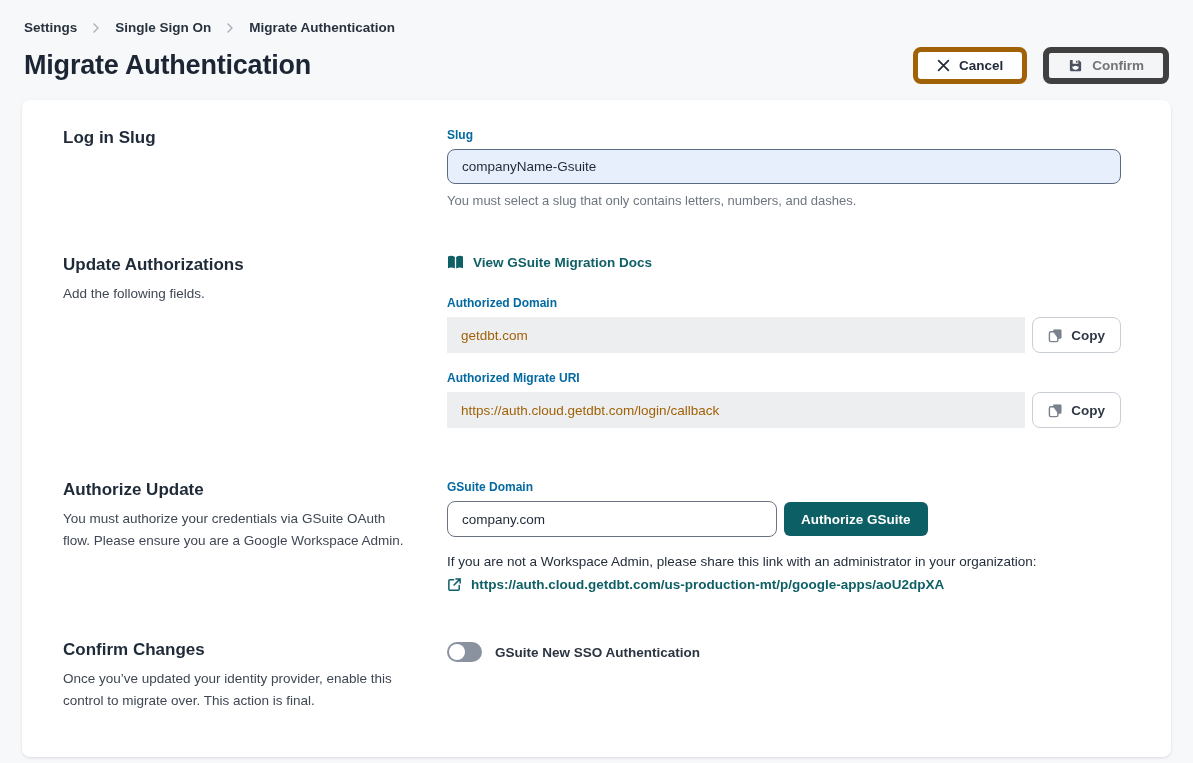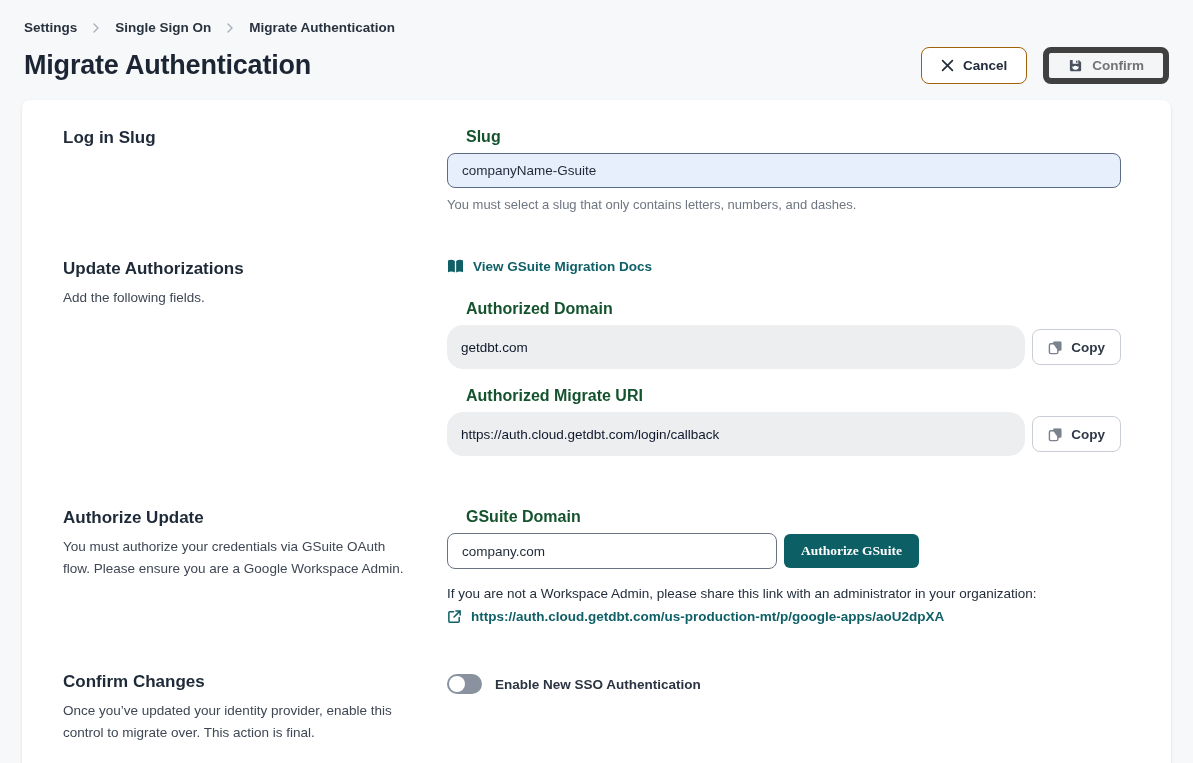--- a/index.html
+++ b/index.html
@@ -24,21 +24,21 @@
   .page-title {
     font-size: 27px; font-weight: 700; color: #1b2533; letter-spacing: -0.2px;
   }
   .header-actions { display: flex; gap: 16px; align-items: center; }
   .btn {
     display: inline-flex; align-items: center; gap: 9px;
     height: 37px; padding: 0 19px;
     border-radius: 8px; font-size: 13.5px; font-weight: 600;
     cursor: pointer; font-family: inherit;
   }
-  .btn-cancel { background: #ffffff; border: 1px solid #a16207; color: #222c3a; }
+  .btn-cancel { background: #ffffff; border: 5px solid #a16207; color: #222c3a; }
   .btn-confirm { background: #f4f5f6; border: 6px solid #404040; color: #737373; }
   .card {
     margin: 16px 22px 10px 22px;
     background: #ffffff;
     border-radius: 8px;
     box-shadow: 0 1px 2px rgba(20,30,45,0.08), 0 1px 4px rgba(20,30,45,0.05);
     padding: 28px 50px 46px 41px;
     min-height: 612px;
   }
   .section {
@@ -47,59 +47,59 @@
     align-items: start;
   }
   .section + .section { margin-top: 48px; }
   .section-left { padding-right: 36px; }
   .section-heading { font-size: 17px; font-weight: 700; color: #1f2a38; }
   .section-desc {
     margin-top: 8px; font-size: 13.5px; color: #3f4754;
     line-height: 1.6; max-width: 345px;
   }
   .field-label {
-    font-size: 16px; font-weight: 700; color: #14532d; margin-bottom: 7px; margin-left: 19px;
+    font-size: 12px; font-weight: 700; color: #0369a1; margin-bottom: 7px;
   }
   .slug-input {
     width: 100%; height: 35px;
     background: #e8effc; border: 1px solid #5b6b85; border-radius: 8px;
     padding: 0 14px; font-size: 13.5px; color: #1f2a38;
     font-family: inherit; outline: none;
   }
   .helper-text { margin-top: 9px; font-size: 13px; color: #6e7681; }
   .docs-link {
     display: inline-flex; align-items: center; gap: 9px;
     font-size: 13.5px; font-weight: 700; color: #0e5f66; cursor: pointer;
   }
   .mt-22 { margin-top: 22px; }
   .mt-18 { margin-top: 18px; }
   .field-row { display: flex; gap: 7px; align-items: center; }
   .readonly-field {
-    flex: 1; height: 44px; display: flex; align-items: center;
-    background: #edeef0; border-radius: 16px; padding: 0 14px;
-    font-size: 13.5px; color: #0f172a;
+    flex: 1; height: 36px; display: flex; align-items: center;
+    background: #edeef0; border-radius: 0; padding: 0 14px;
+    font-size: 13.5px; color: #a16207;
   }
   .copy-btn {
     display: inline-flex; align-items: center; gap: 8px;
     height: 36px; padding: 0 15px;
     background: #ffffff; border: 1px solid #c9ced5; border-radius: 8px;
     font-size: 13.5px; font-weight: 600; color: #2f3846;
     cursor: pointer; font-family: inherit; flex: none;
   }
   .domain-input {
     width: 330px; height: 36px;
     background: #ffffff; border: 1px solid #6b7383; border-radius: 8px;
     padding: 0 14px; font-size: 13.5px; color: #1f2a38;
     font-family: inherit; outline: none;
   }
   .authorize-btn {
     height: 34px; padding: 0 17px;
     background: #0d5f66; border: none; border-radius: 6px;
     color: #ffffff; font-size: 13.5px; font-weight: 700;
-    cursor: pointer; font-family: Liberation Serif, serif;
+    cursor: pointer; font-family: Liberation Sans, sans-serif;
   }
   .admin-note { margin-top: 17px; font-size: 13.5px; color: #242e3b; }
   .share-link-row {
     display: flex; align-items: center; gap: 9px; margin-top: 8px;
   }
   .share-link {
     font-size: 13.5px; font-weight: 700; color: #0e5f66;
     text-decoration: none; cursor: pointer;
   }
   .toggle-row { display: flex; align-items: center; gap: 13px; margin-top: 2px; }
@@ -244,18 +244,18 @@
   <div class="section" style="">
     <div class="section-left">
       <h2 class="section-heading">Confirm Changes</h2>
       <div class="section-desc">Once you’ve updated your identity provider, enable this control to migrate over. This action is final.</div>
     </div>
     <div class="section-right">
       <div class="toggle-row">
         <div class="toggle" role="switch" aria-checked="false">
           <div class="toggle-knob"></div>
         </div>
-        <span class="toggle-label">Enable New SSO Authentication</span>
+        <span class="toggle-label">GSuite New SSO Authentication</span>
       </div>
     </div>
   </div>
 
 </div>
 
 </body></html>

